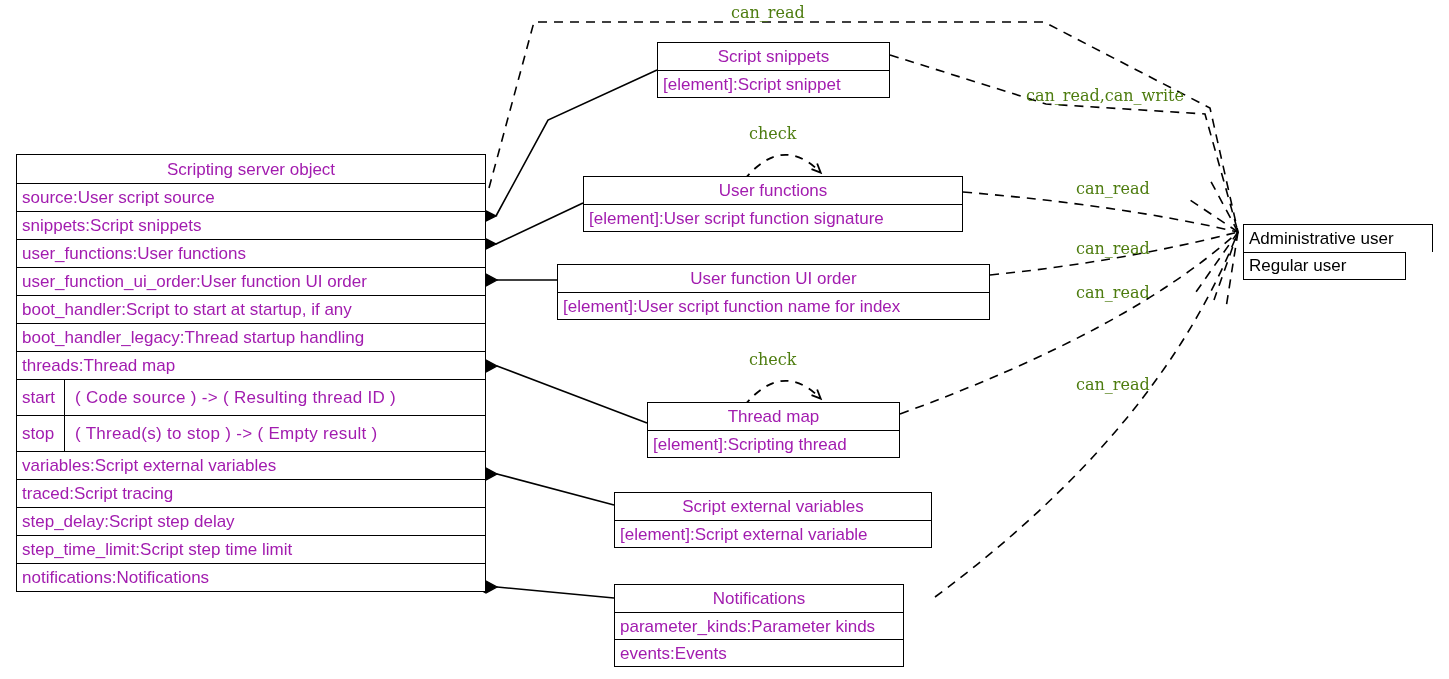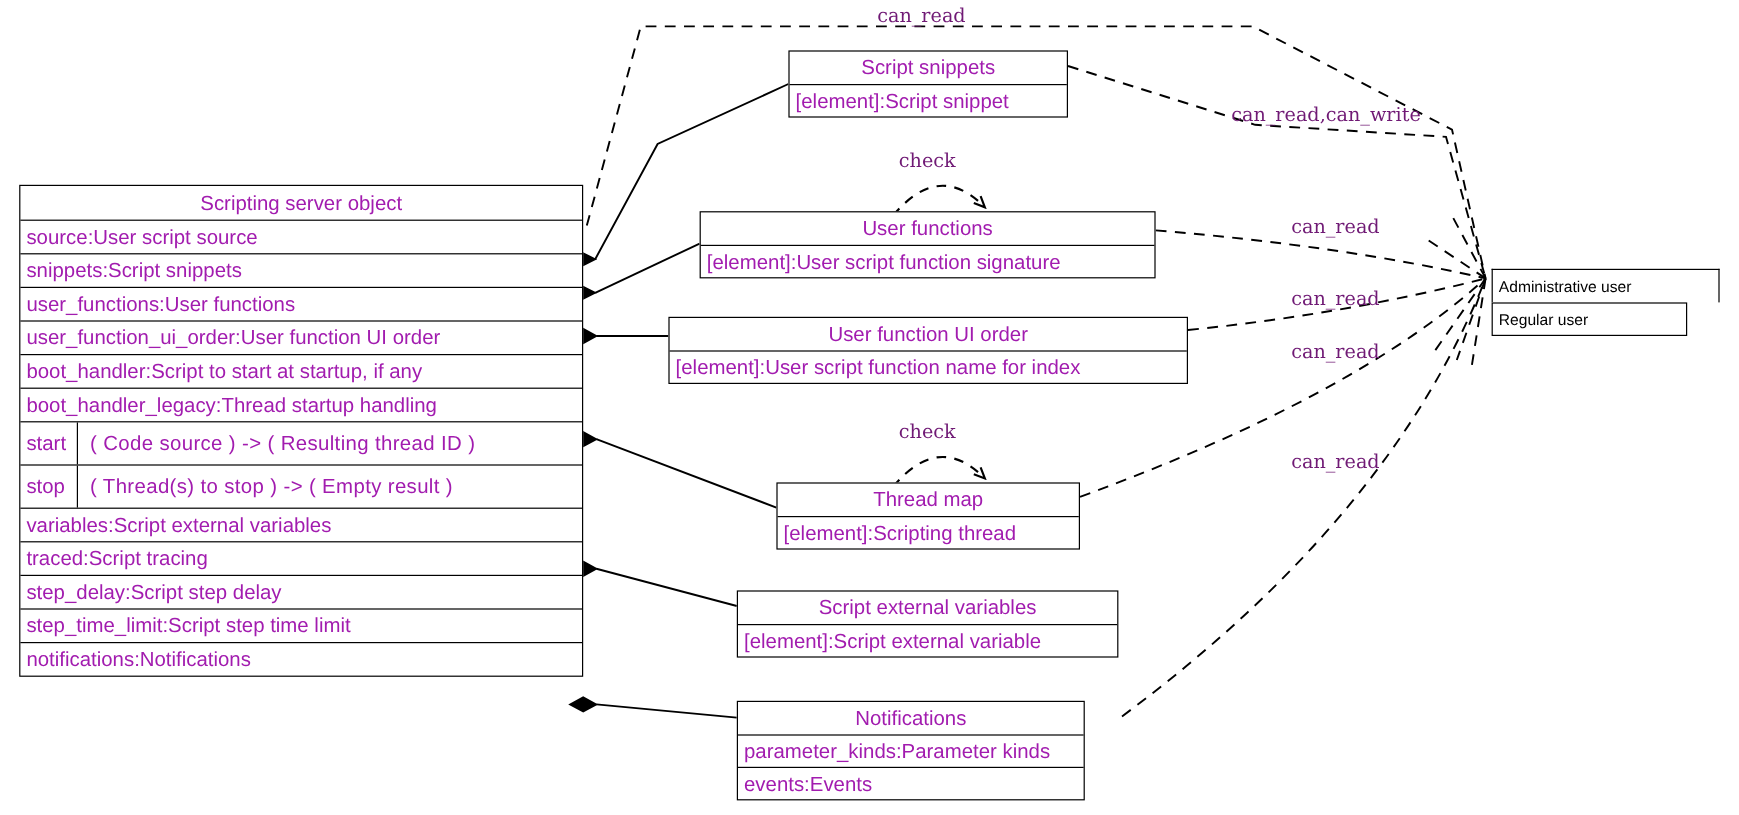--- a/index.html
+++ b/index.html
@@ -81,31 +81,31 @@
   }
   #actor-box .actor-row {
     border: 1.6px solid #000000;
     border-bottom: none;
     background: #ffffff;
     box-sizing: border-box;
     height: 28px;
     display: flex;
     align-items: center;
     padding-left: 5px;
-    font-size: 13px;
+    font-size: 17px;
     white-space: nowrap;
   }
   #actor-box .actor-row:last-child {
     border-bottom: 1.6px solid #000000;
   }
   .edge-label {
     position: absolute;
     font-family: "DejaVu Serif", "Liberation Serif", serif;
     font-size: 16px;
-    color: #701a75;
+    color: #4d7c0f;
     white-space: nowrap;
     line-height: 1;
   }
 </style>
 </head>
 <body>
 
 <div id="canvas">
 
   <svg class="edges" viewBox="0 0 1449 679">
@@ -171,20 +171,21 @@
 
   <div class="uml-box" id="main-class" style="left:16px; top:154px; width:470px;">
     <div class="uml-row uml-title">Scripting server object</div>
 
     <div class="uml-row uml-attr">source:User script source</div>
     <div class="uml-row uml-attr">snippets:Script snippets</div>
     <div class="uml-row uml-attr">user_functions:User functions</div>
     <div class="uml-row uml-attr">user_function_ui_order:User function UI order</div>
     <div class="uml-row uml-attr">boot_handler:Script to start at startup, if any</div>
     <div class="uml-row uml-attr">boot_handler_legacy:Thread startup handling</div>
+    <div class="uml-row uml-attr">threads:Thread map</div>
 
     <div class="uml-row op-row">
       <div class="op-name">start</div>
       <div class="op-sig">( Code source )  -&gt; ( Resulting thread ID )</div>
     </div>
     <div class="uml-row op-row">
       <div class="op-name">stop</div>
       <div class="op-sig">(  Thread(s) to stop )  -&gt; ( Empty result )</div>
     </div>
 

